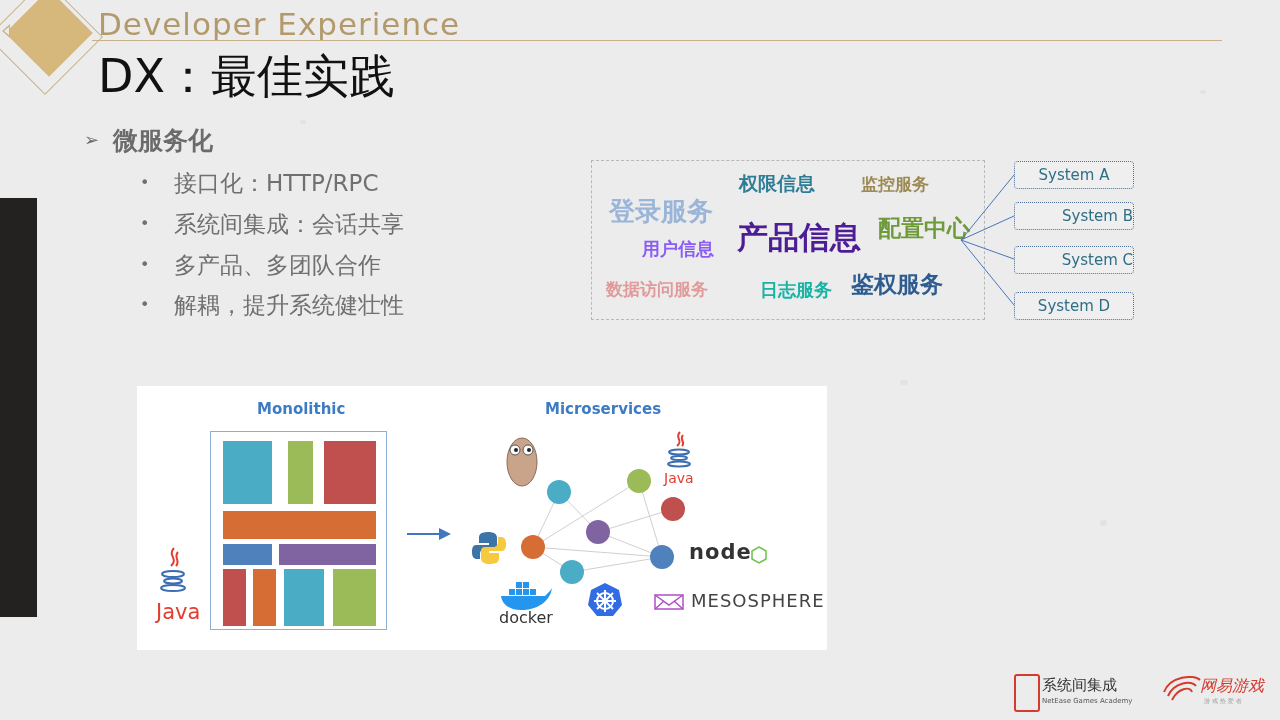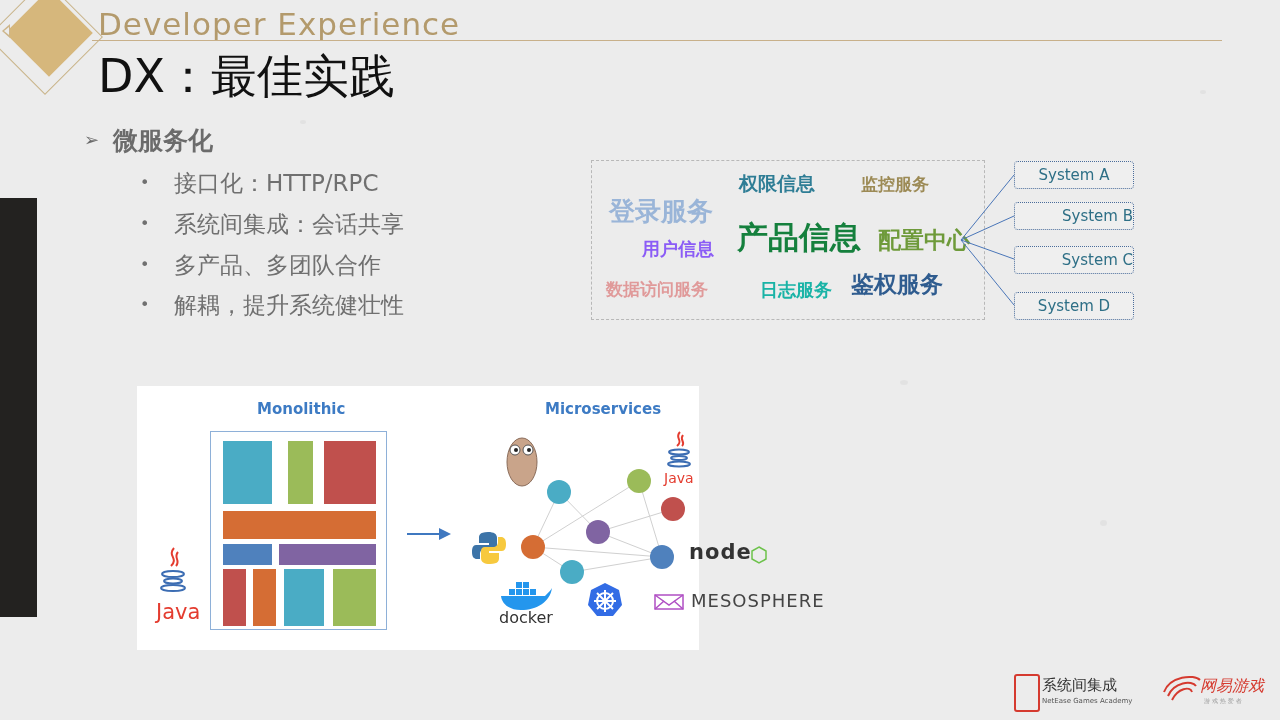--- a/index.html
+++ b/index.html
@@ -19,21 +19,21 @@
   .lvl1{left:84px;top:124px;font-size:25px;font-weight:bold;color:#6b6b6b;}
   .lvl1 .arrow{font-size:18px;margin-right:14px;vertical-align:3px;}
   .lvl2{left:140px;font-size:23px;color:#707070;}
   .lvl2 .dot{display:inline-block;width:34px;font-size:16px;vertical-align:3px;}
   
   .cloud{left:591px;top:160px;width:392px;height:158px;border:1px dashed #b8b8b8;}
   .w{position:absolute;font-weight:bold;white-space:nowrap;}
   
   .sys{position:absolute;left:1014px;width:118px;height:26px;border:1px dotted #4a6c9a;border-radius:4px;background:#efefef;color:#2e6f86;font-size:15px;text-align:center;line-height:26px;}
   
-  .diagram{left:137px;top:386px;width:562px;height:264px;background:#fff;}
+  .diagram{left:137px;top:386px;width:690px;height:264px;background:#fff;}
   .lbl{position:absolute;font-weight:bold;font-size:15px;color:#3d7bc4;}
   .mono-box{position:absolute;left:73px;top:45px;width:175px;height:197px;border:1px solid #8eb0d8;}
   .blk{position:absolute;}
   .footer-logo{position:absolute;}
 </style>
 </head>
 <body>
 
 <div class="speck" style="left:300px;top:120px;width:6px;height:4px;"></div>
 <div class="speck" style="left:900px;top:380px;width:8px;height:5px;"></div>
@@ -55,22 +55,22 @@
 </div>
 <div class="abs lvl2" style="top:168px;"><span class="dot">•</span><span>接口化：HTTP/RPC</span></div>
 <div class="abs lvl2" style="top:209px;"><span class="dot">•</span><span>系统间集成：会话共享</span></div>
 <div class="abs lvl2" style="top:250px;"><span class="dot">•</span><span>多产品、多团队合作</span></div>
 <div class="abs lvl2" style="top:290px;"><span class="dot">•</span><span>解耦，提升系统健壮性</span></div>
 
 <div class="abs cloud">
   <div class="w" style="left:147px;top:10px;font-size:19px;color:#2e7d95;">权限信息</div>
   <div class="w" style="left:269px;top:12px;font-size:17px;color:#9c8a55;">监控服务</div>
   <div class="w" style="left:17px;top:33px;font-size:26px;color:#9ab5d8;">登录服务</div>
-  <div class="w" style="left:145px;top:56px;font-size:31px;color:#15803d;">产品信息</div>
-  <div class="w" style="left:286px;top:52px;font-size:23px;color:#6e9a3a;margin-top:12px;">配置中心</div>
+  <div class="w" style="left:145px;top:56px;font-size:31px;color:#4c1d95;">产品信息</div>
+  <div class="w" style="left:286px;top:52px;font-size:23px;color:#6e9a3a;">配置中心</div>
   <div class="w" style="left:50px;top:76px;font-size:18px;color:#8b5cf6;">用户信息</div>
   <div class="w" style="left:14px;top:117px;font-size:17px;color:#e09a9a;">数据访问服务</div>
   <div class="w" style="left:168px;top:117px;font-size:18px;color:#19b3a6;">日志服务</div>
   <div class="w" style="left:259px;top:108px;font-size:23px;color:#2f5c8f;">鉴权服务</div>
 </div>
 
 <svg class="abs" style="left:955px;top:165px;" width="65" height="150">
   <g stroke="#4a76b8" stroke-width="1" fill="none">
     <line x1="6" y1="75" x2="59" y2="10"></line>
     <line x1="6" y1="75" x2="59" y2="51"></line>

